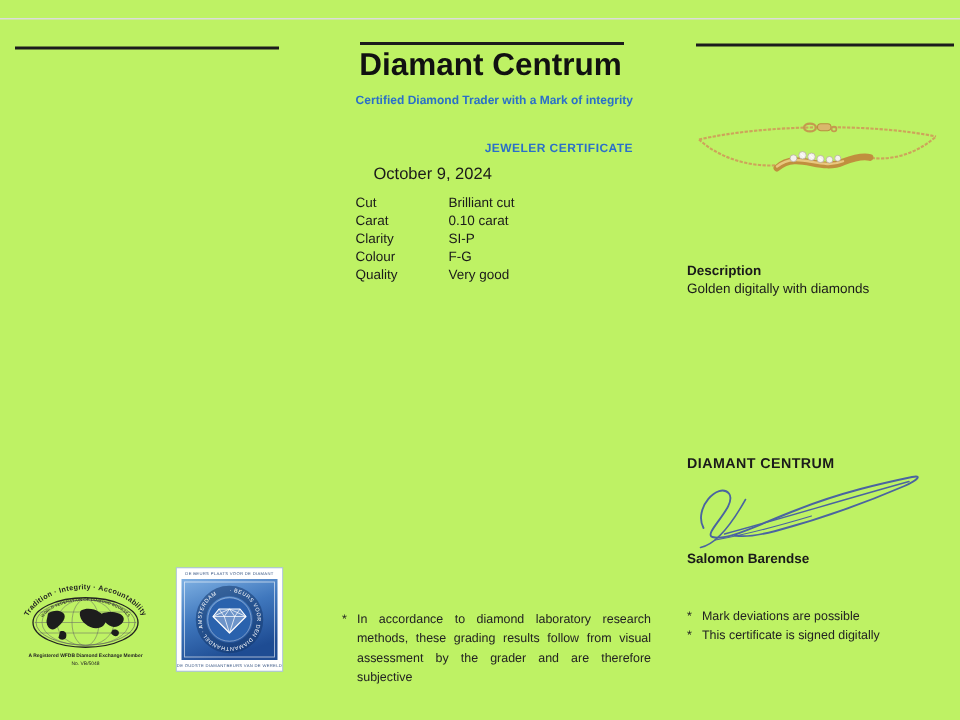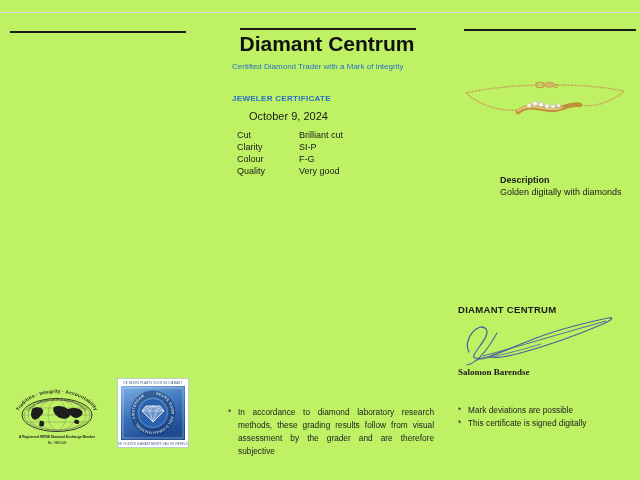--- a/index.html
+++ b/index.html
@@ -5,33 +5,33 @@
   html,body{margin:0;padding:0;background:#fff;}
   .page{position:relative;width:640px;height:480px;background:#bef264;overflow:hidden;
         font-family:"Liberation Sans",sans-serif;color:#1a1a1a;}
   .abs{position:absolute;}
   .grayline{position:absolute;left:0;top:12px;width:640px;height:1px;background:#dcdcdc;}
   .hline{position:absolute;height:2px;background:#1c1c1c;}
   .hline.l{left:10px;top:31px;width:176px;}
   .hline.m{left:240px;top:28px;width:176px;}
   .hline.r{left:464px;top:29px;width:172px;}
   .title{left:227px;top:32px;width:200px;text-align:center;font-size:21px;font-weight:bold;color:#111;}
-  .subtitle{left:232px;top:61px;width:190px;text-align:left;font-size:8px;font-weight:normal;
+  .subtitle{left:232px;top:61px;width:190px;text-align:right;font-size:8px;font-weight:bold;
             color:#2a6fc9;line-height:11px;}
-  .certlabel{left:232px;top:94px;width:190px;text-align:left;font-size:8px;font-weight:bold;
+  .certlabel{left:232px;top:94px;width:190px;text-align:right;font-size:8px;font-weight:bold;
              color:#2a6fc9;letter-spacing:.3px;}
   .date{left:237px;top:110px;font-size:11px;margin-left:12px;}
   .sec{left:237px;font-size:9px;line-height:12px;width:200px;}
   .sec .hd{font-weight:bold;}
   .row{display:flex;}
   .row .lbl{width:62px;}
-  .descblock{left:458px;top:174px;font-size:9px;line-height:12px;margin-left:42px;}
+  .descblock{left:458px;top:174px;font-size:9px;line-height:12px;}
   .descblock .hd{font-weight:bold;}
   .sigcompany{left:458px;top:304px;font-size:9.5px;font-weight:bold;letter-spacing:.3px;}
-  .signer{left:458px;top:367px;font-size:9px;font-weight:bold;font-family:Liberation Serif, serif;}
+  .signer{left:458px;top:367px;font-size:9px;font-weight:bold;}
   .fnote{font-size:8.3px;line-height:13px;color:#222;}
   .fnote-mid{left:228px;top:406px;width:206px;}
   .fnote-mid .txt{padding-left:10px;text-align:justify;}
   .fnote-mid .bullet{position:absolute;left:0;top:0;}
   .fnote-right{left:458px;top:404px;width:175px;line-height:12.5px;}
   .frow{position:relative;padding-left:10px;}
   .frow .bullet{position:absolute;left:0;top:0;}
   svg{display:block;}
   .sealwrap{position:absolute;}
 </style>
@@ -47,20 +47,24 @@
 
   <div class="abs title">Diamant Centrum</div>
   <div class="abs subtitle">Certified Diamond Trader with a Mark of integrity</div>
   <div class="abs certlabel">JEWELER CERTIFICATE</div>
   <div class="abs date">October 9, 2024</div>
 
   <div class="abs sec" style="top:129px;">
     <div class="row">
       <span class="lbl">Cut</span>
       <span>Brilliant cut</span>
+    </div>
+    <div class="row">
+      <span class="lbl">Carat</span>
+      <span>0.10 carat</span>
     </div>
     <div class="row">
       <span class="lbl">Clarity</span>
       <span>SI-P</span>
     </div>
     <div class="row">
       <span class="lbl">Colour</span>
       <span>F-G</span>
     </div>
     <div class="row">

